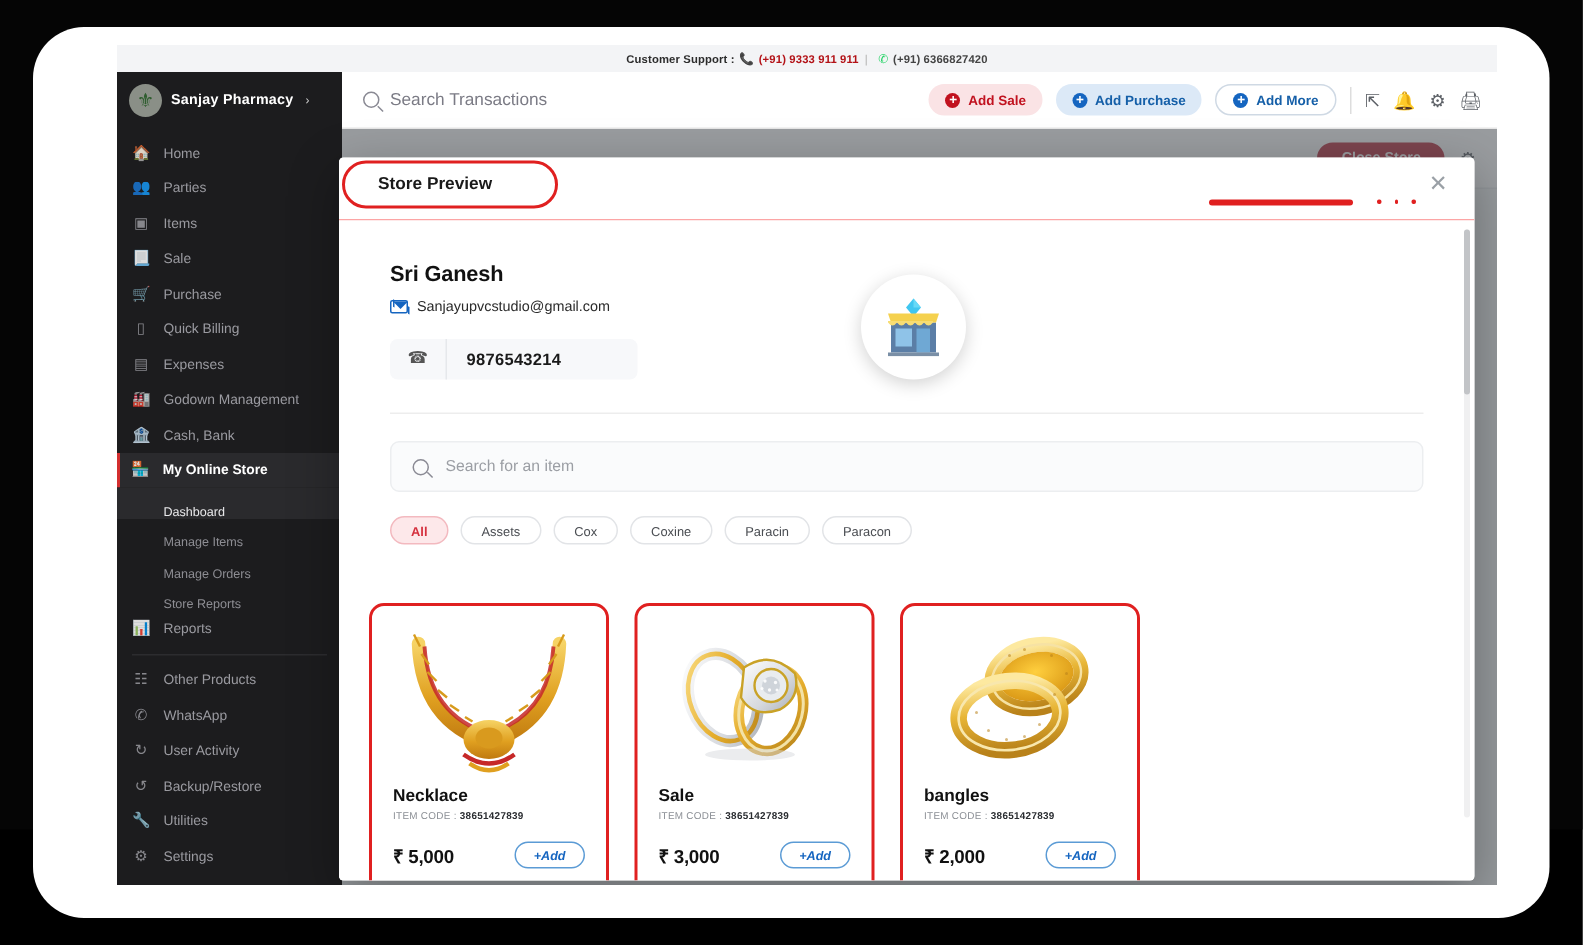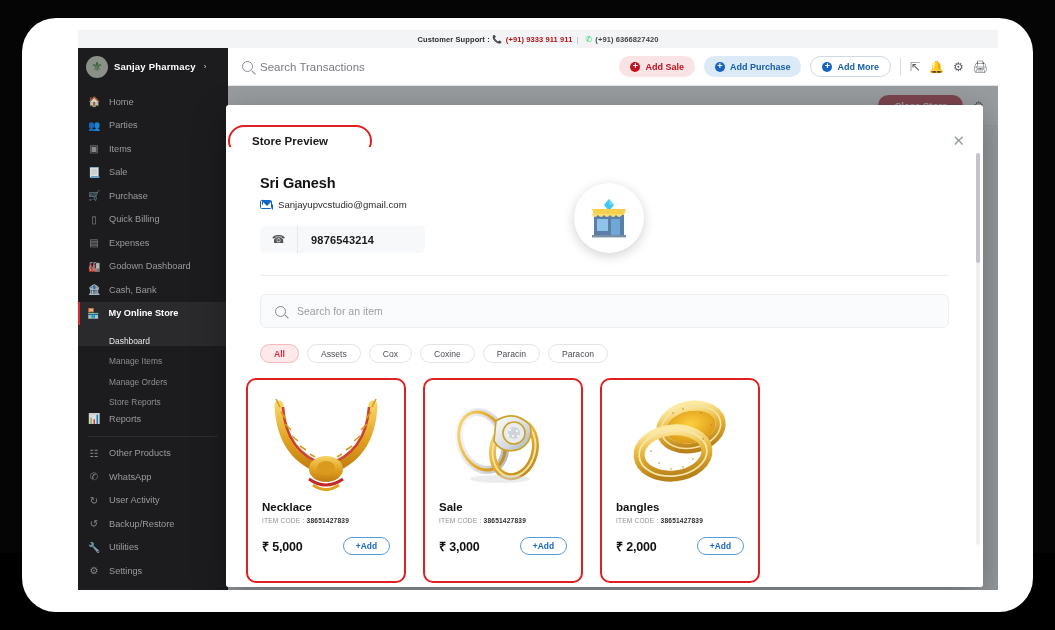--- a/index.html
+++ b/index.html
@@ -150,23 +150,22 @@
     position: absolute;
     left: 148px; top: 75px;
     width: 757px; height: 482px;
     background: #ffffff;
     border-radius: 3px;
     box-shadow: 0 10px 34px rgba(0,0,0,.30);
     overflow: hidden;
   }
   #modal-header {
     height: 42px; position: relative;
-    border-bottom: 5px solid #fca5a5;
+    border-bottom: 1px solid #fca5a5;
     background:#fff;
-    margin-top:18px;
   }
   #modal-title-box {
     position: absolute; left: 2px; top: 2px;
     border: 2.2px solid #e02020;
     border-radius: 18px;
     padding: 8px 42px 8px 22px;
     font-size: 11.5px; font-weight: 700; color: #1a1a1a;
     background: #fff;
     white-space: nowrap;
   }
@@ -231,34 +230,35 @@
     display:flex; align-items:center; justify-content:center;
     font-size: 8.6px; color:#4a4d52;
   }
   .chip.sel { background:#fde8ea; border-color:#f3b9bf; color:#d5303e; font-weight:700;}
 
   
   #products { display:flex; gap:17px; margin: 15px 0 0 20px; }
   .prod-card {
     width: 160px; height: 205px;
     border: 2.2px solid #e02020; border-radius: 10px;
-    background:#fff; position:relative; overflow:hidden;
+    background:#fff; position:relative; overflow:hidden;margin-top:24px;
   }
   .prod-img { height: 118px; display:flex; align-items:center; justify-content:center; padding-top:8px;}
   .prod-name { font-size: 11.5px; font-weight: 800; color:#111; padding: 3px 0 0 14px;}
   .prod-code { font-size: 6.6px; color:#8b8f95; padding: 4px 0 0 14px; letter-spacing:.2px;}
   .prod-code b { color:#2a2d31; font-weight:700;}
   .prod-foot { display:flex; align-items:center; padding: 13px 14px 0 14px; }
   .prod-price { font-size: 12.5px; font-weight: 800; color:#111; letter-spacing:-.2px;}
   .add-btn {
     margin-left: auto; border:1px solid #5b9bd5; color:#1565c0;
     border-radius: 11px; height: 18px; padding: 0 12px;
     font-size: 8.4px; font-weight: 700;
     display:flex; align-items:center; justify-content:center;
     background:#fff;
+    font-style:italic;
   }
 
   
   #modal-scroll {
     position:absolute; right: 3px; top: 48px; width: 4px; height: 110px;
     background:#c2c4c7; border-radius: 2px;
   }
   #modal-track {
     position:absolute; right: 3px; top: 48px; width: 4px; height: 392px;
     background:#f0f0f1; border-radius: 2px;
@@ -338,21 +338,21 @@
         <div class="nav-item">
           <span class="nav-ico">▯</span>
           <span>Quick Billing</span>
         </div>
         <div class="nav-item">
           <span class="nav-ico">▤</span>
           <span>Expenses</span>
         </div>
         <div class="nav-item">
           <span class="nav-ico">🏭</span>
-          <span>Godown Dashboard</span>
+          <span>Godown Management</span>
         </div>
         <div class="nav-item">
           <span class="nav-ico">🏦</span>
           <span>Cash, Bank</span>
         </div>
         <div class="nav-item active">
           <span class="nav-ico">🏪</span>
           <span>My Online Store</span>
         </div>
 

